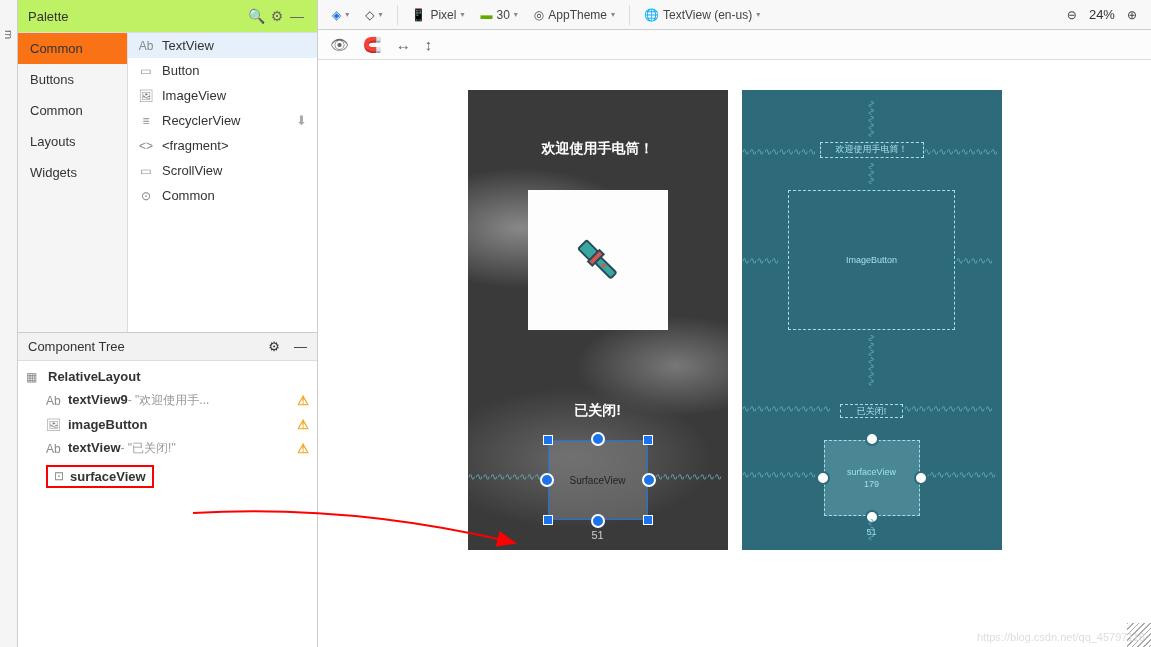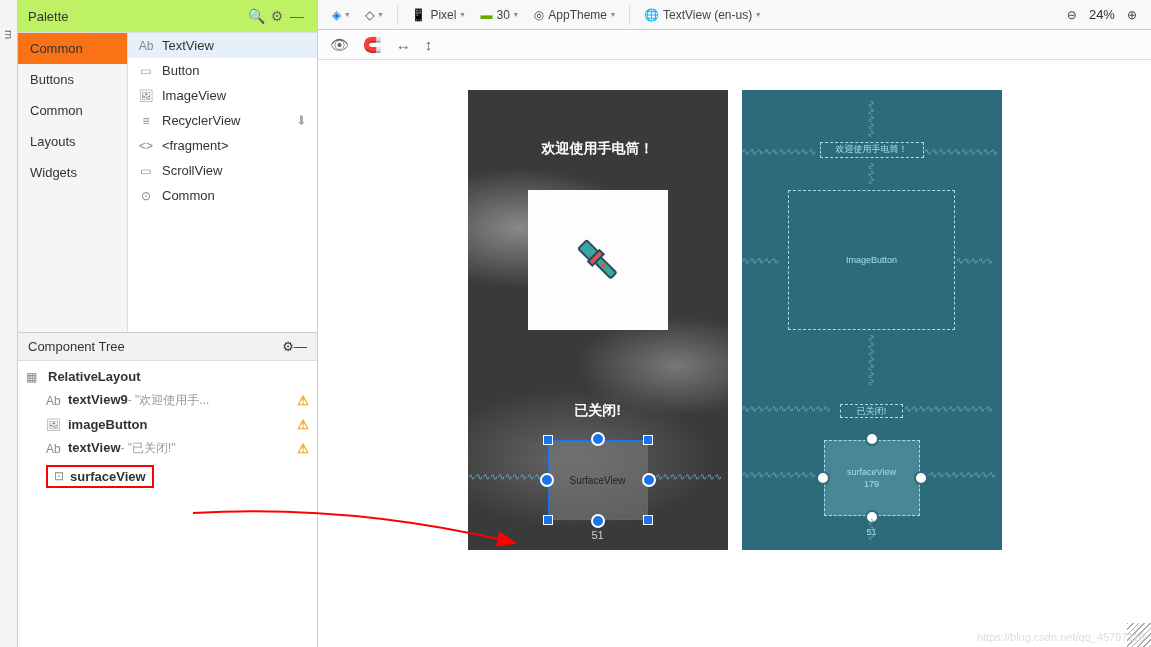--- a/index.html
+++ b/index.html
@@ -18,21 +18,21 @@
 .palette-body { display: flex; height: 300px; border-bottom: 1px solid #ccc; }
 .palette-cats { width: 110px; background: #f5f5f5; border-right: 1px solid #ddd; }
 .cat-item { padding: 8px 12px; cursor: pointer; font-size: 13px; }
 .cat-item.selected { background: #f97316; }
 .palette-items { flex: 1; background: #fff; overflow: auto; }
 .pal-item { padding: 5px 10px; display: flex; align-items: center; gap: 8px; cursor: pointer; font-size: 13px; }
 .pal-item.sel { background: #e6f0fa; }
 .pal-item .picon { width: 16px; height: 14px; display: flex; align-items: center; justify-content: center; font-size: 12px; color: #888; }
 .dl-icon { margin-left: auto; color: #aaa; }
 
-.tree-header { display: flex; align-items: center; padding: 6px 10px; border-bottom: 1px solid #ddd; background: #f2f2f2; }
+.tree-header { display: flex; align-items: center; padding: 6px 10px; border-bottom: 1px solid #ddd; background: #f2f2f2; gap: 14px; }
 .tree-header .title { flex: 1; font-size: 13px; }
 
 .tree-body { flex: 1; background: #fff; padding-top: 4px; position: relative; }
 .tree-row { padding: 4px 8px; display: flex; align-items: center; gap: 6px; font-size: 13px; }
 .tree-row .ticon { width: 16px; font-size: 12px; color: #888; }
 .tree-row .warn { margin-left: auto; color: #f5a623; font-weight: bold; }
 .tree-row.d1 { padding-left: 28px; }
 .tree-row .sub { color: #999; font-size: 12px; }
 .hi-box { border: 2px solid red; padding: 2px 6px; display: inline-flex; }
 

